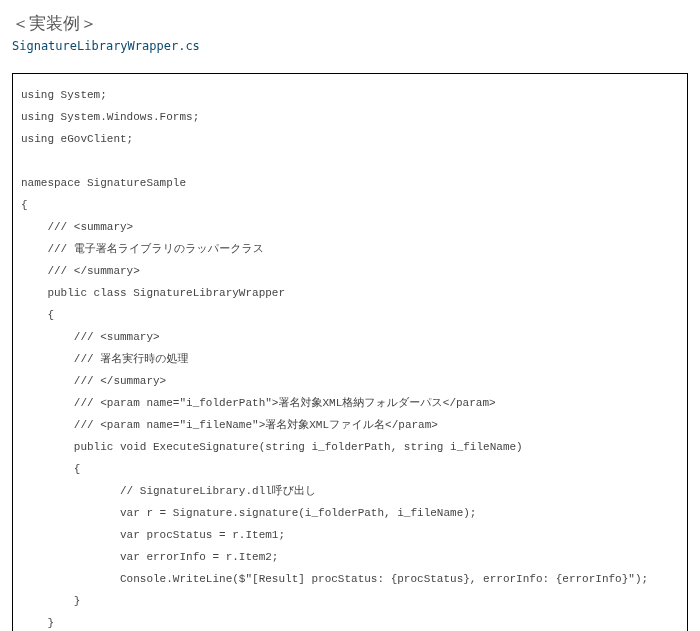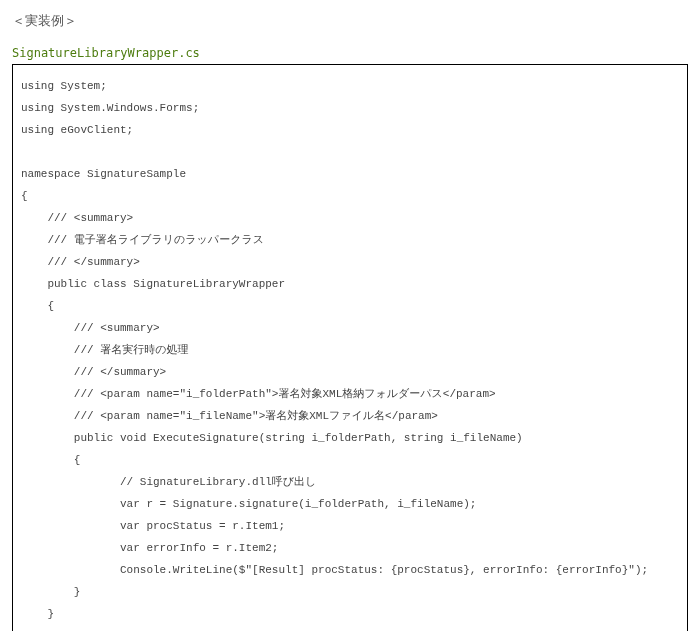--- a/index.html
+++ b/index.html
@@ -7,26 +7,26 @@
     padding: 12px;
     background: #ffffff;
     font-family: "MS Gothic", "Yu Gothic", "Meiryo", monospace;
     color: #333;
     font-size: 12px;
     width: 700px;
     box-sizing: border-box;
   }
   .header-line {
     color: #555;
-    margin-bottom: 16px;
-    font-size: 13px;
+    margin-bottom: 4px;
+    font-size: 17px;
   }
   .filename {
-    color: #4d7c0f;
-    margin-bottom: 4px;
+    color: #0c4a6e;
+    margin-bottom: 20px;
     font-size: 12px;
   }
   .code-box {
     border: 1.5px solid #000;
     padding: 10px 8px;
     font-family: "MS Gothic", "Courier New", monospace;
     font-size: 11px;
     line-height: 2.0;
     color: #444;
     white-space: pre;

